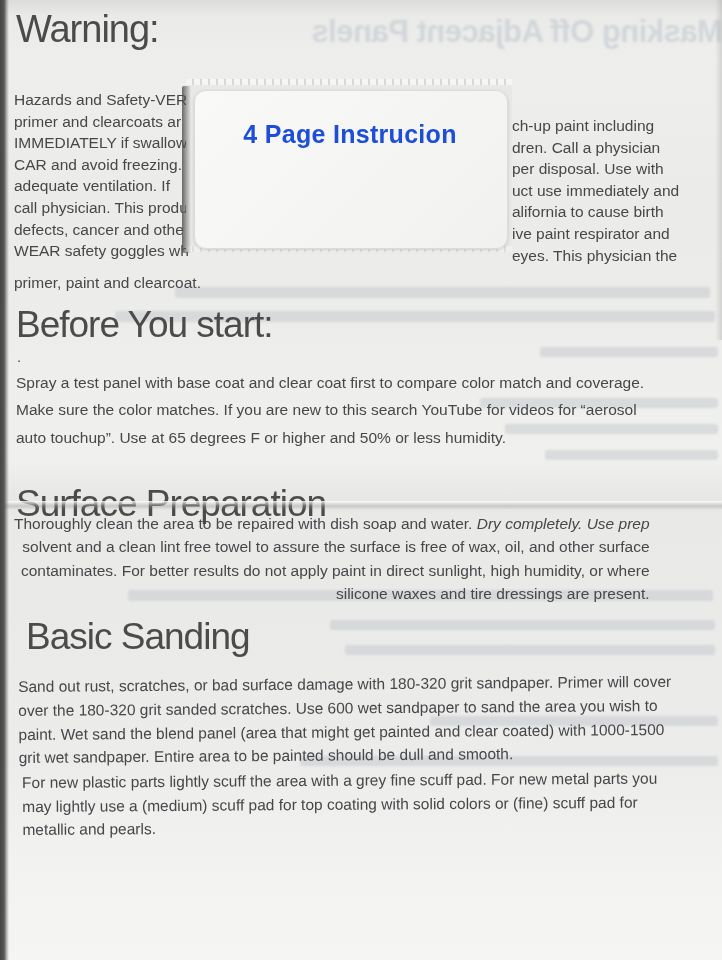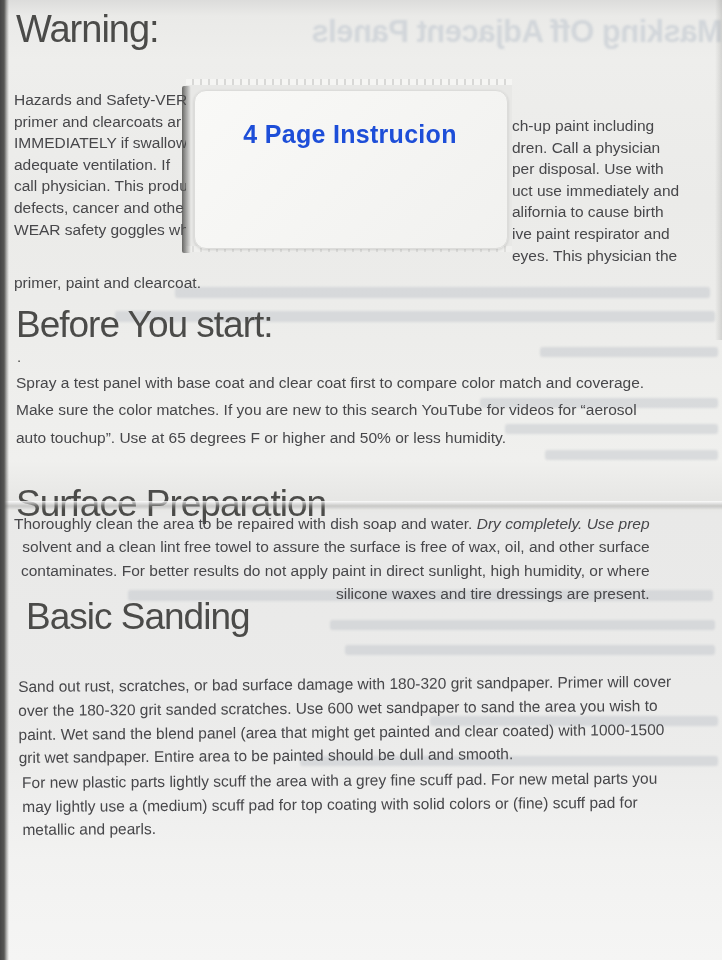--- a/index.html
+++ b/index.html
@@ -60,20 +60,21 @@
   <div class="abs gbar" style="left:330px;top:620px;width:385px;height:10px;"></div>
   <div class="abs gbar" style="left:345px;top:645px;width:370px;height:10px;"></div>
   <div class="abs gbar" style="left:430px;top:716px;width:288px;height:10px;"></div>
   <div class="abs gbar" style="left:300px;top:756px;width:418px;height:10px;"></div>
 
   <div class="abs heading" style="left:16px;top:10px;font-size:38px;">Warning:</div>
   <div class="abs body-text" style="left:14px;top:89px;width:176px;overflow:hidden;line-height:21.6px;">
       <div class="tline">Hazards and Safety-VERY</div>
       <div class="tline">primer and clearcoats ar</div>
       <div class="tline">IMMEDIATELY if swallow</div>
+      <div class="tline">CAR and avoid freezing.</div>
       <div class="tline">adequate ventilation. If </div>
       <div class="tline">call physician. This produ</div>
       <div class="tline">defects, cancer and othe</div>
       <div class="tline">WEAR safety goggles wh</div>
     </div>
   <div class="abs body-text" style="left:512px;top:89px;line-height:21.6px;margin-top:26px;">
       <div class="tline">ch-up paint including</div>
       <div class="tline">dren. Call a physician</div>
       <div class="tline">per disposal. Use with</div>
       <div class="tline">uct use immediately and</div>
@@ -103,21 +104,21 @@
   <div class="abs seam"></div>
   <div class="abs body-text" style="left:14px;top:512px;line-height:23.4px;text-align:right;">
     <div class="tline"><span>Thoroughly clean the area to be repaired with dish soap and water.  </span><span class="it">Dry completely. Use prep</span></div>
     <div>
         <div class="tline">solvent and a clean lint free towel to assure the surface is free of wax, oil, and other surface</div>
         <div class="tline">contaminates. For better results do not apply paint in direct sunlight, high humidity, or where</div>
         <div class="tline">silicone waxes and tire dressings are present.</div>
       </div>
   </div>
 
-  <div class="abs heading" style="left:26px;top:598px;font-size:37px;text-align:right;">Basic Sanding</div>
+  <div class="abs heading" style="left:26px;top:618px;font-size:37px;text-align:right;">Basic Sanding</div>
   <div class="abs body-text" style="left:18px;top:675px;line-height:23.8px;transform:rotate(-0.45deg);transform-origin:left top;">
       <div class="tline">Sand out rust, scratches, or bad surface damage with 180-320 grit sandpaper. Primer will cover</div>
       <div class="tline">over the 180-320 grit sanded scratches. Use 600 wet sandpaper to sand the area you wish to</div>
       <div class="tline">paint. Wet sand the blend panel (area that might get painted and clear coated) with 1000-1500</div>
       <div class="tline">grit wet sandpaper. Entire area to be painted should be dull and smooth.</div>
     </div>
   <div class="abs body-text" style="left:22px;top:771px;line-height:23.5px;transform:rotate(-0.4deg);transform-origin:left top;">
       <div class="tline">For new plastic parts lightly scuff the area with a grey fine scuff pad. For new metal parts you</div>
       <div class="tline">may lightly use a (medium) scuff pad for top coating with solid colors or (fine) scuff pad for</div>
       <div class="tline">metallic and pearls.</div>

